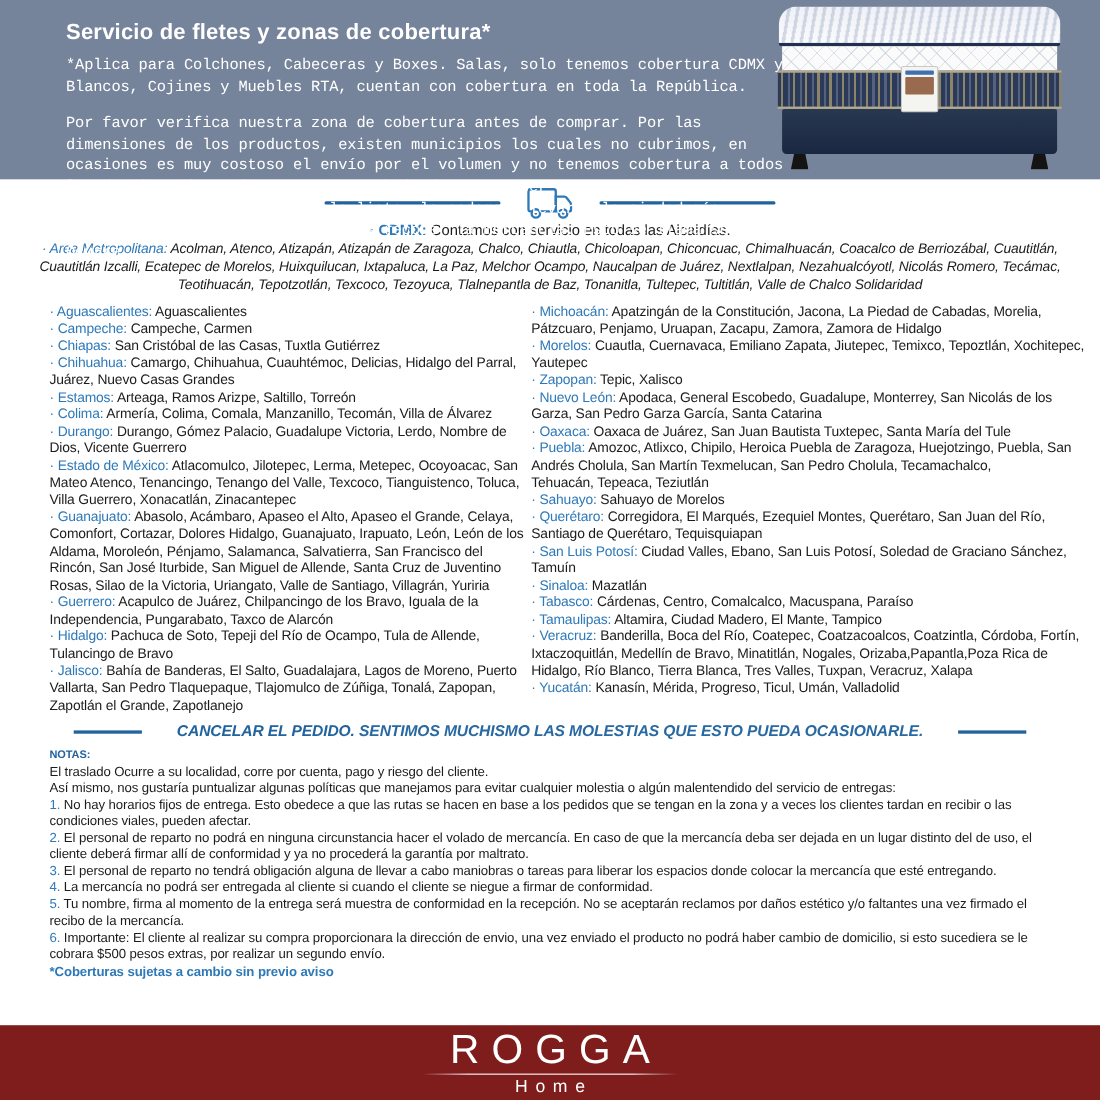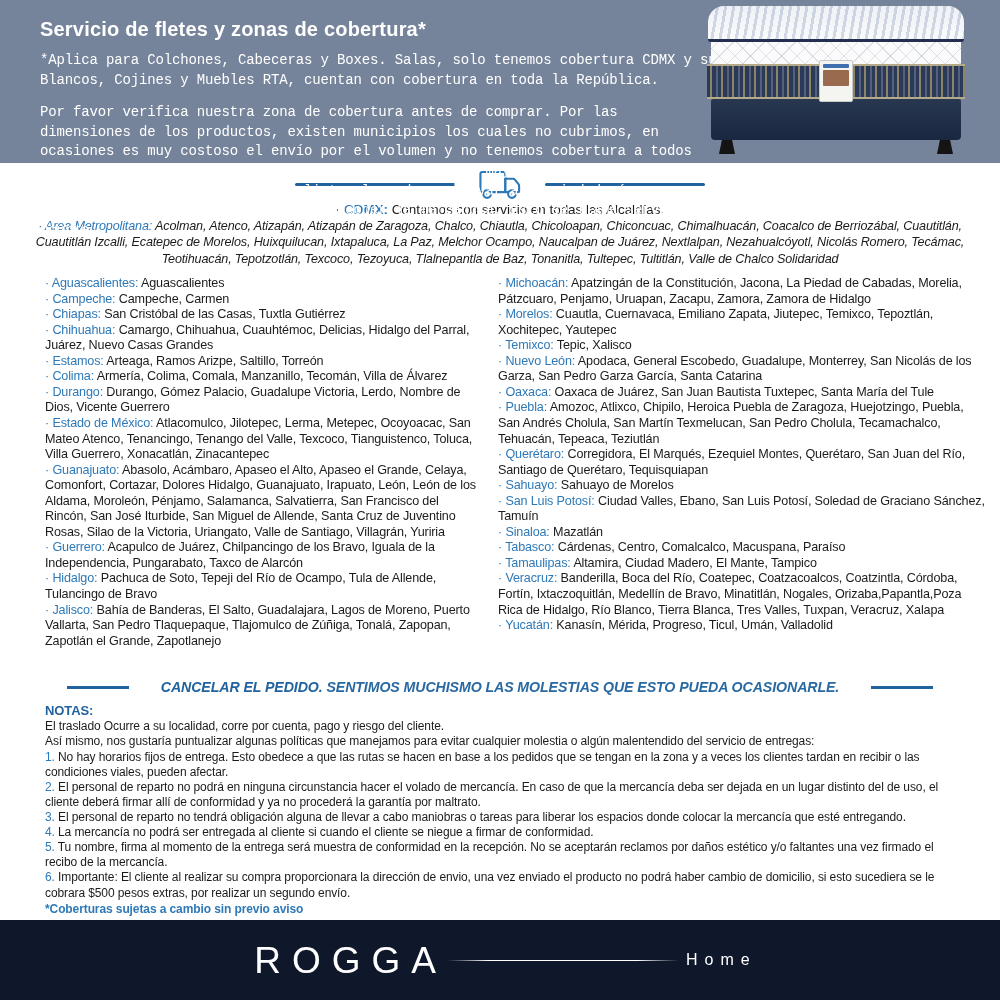--- a/index.html
+++ b/index.html
@@ -4,21 +4,21 @@
 <style>
   html,body{margin:0;padding:0;}
   body{
     width:1000px;height:1000px;overflow:hidden;background:#fff;
     font-family:"Liberation Sans",sans-serif;color:#1b1b1b;
     display:flex;flex-direction:column;
   }
   
   .header{
     position:relative;height:163px;flex:none;background:#76849B;color:#fff;
-    box-sizing:border-box;padding:12px 40px 0;
+    box-sizing:border-box;padding:12px 60px 0;
   }
   .header h1{font-size:20px;font-weight:700;margin:6px 0 10px;letter-spacing:.2px;}
   .header p{margin:0;font-size:14px;line-height:1.4;letter-spacing:-.15px;font-family:Liberation Mono, monospace;}
   .p1{white-space:pre-line;margin-bottom:13px !important;}
   .p2{width:652px;}
   
   .mattress{position:absolute;top:6px;right:24px;width:280px;height:148px;
     display:flex;flex-direction:column;align-items:center;}
   .m-top{
     width:256px;height:34px;z-index:2;
@@ -54,43 +54,43 @@
   .divider-line{height:3px;width:160px;background:#21639F;border-radius:2px;}
   .truck{width:42px;height:32px;display:block;}
   
   .cdmx{text-align:center;font-size:13.4px;margin-top:2px;flex:none;}
   .accent{color:#2E79B8;}
   .metro{
     text-align:center;font-size:12.6px;line-height:1.3;width:952px;margin:1px auto 0;
     letter-spacing:-.15px;flex:none;font-style:italic;
   }
   
-  .columns{display:flex;gap:17px;padding:9px 14px 0 45px;flex:none;}
+  .columns{display:flex;gap:2px;padding:9px 14px 0 45px;flex:none;}
   .col-left{width:436px;flex:none;}
   .col-right{flex:1;min-width:0;}
   .state-entry{font-size:12.6px;line-height:1.235;letter-spacing:-.15px;}
   .state-label{color:#2E79B8;}
   .state-cities{white-space:pre-line;}
   
   .warning{margin-top:7px;color:#21639F;font-style:italic;font-weight:700;
     font-size:14.2px;line-height:1.32;text-align:center;flex:none;letter-spacing:-.1px;}
-  .w-line2{display:flex;align-items:center;justify-content:center;gap:32px;margin-top:22px;}
+  .w-line2{display:flex;align-items:center;justify-content:center;gap:32px;}
   .w-dash{width:62px;height:3px;background:#21639F;flex:none;}
   .w-strong{font-weight:700;}
   .w-rest{font-weight:700;opacity:.96;}
   
   .notes{padding:6px 40px 0 45px;font-size:12px;line-height:1.26;letter-spacing:-.1px;flex:none;}
-  .notes-title{color:#21639F;font-weight:700;font-size:13px;}
+  .notes-title{color:#21639F;font-weight:700;font-size:10px;}
   .note-line{white-space:pre-line;}
   .note-num{color:#2E79B8;}
   .notes-footnote{color:#2E79B8;font-weight:700;margin-top:1px;}
   
   .footer{
-    margin-top:auto;height:80px;flex:none;background:#0f172a;color:#fff;
-    display:flex;flex-direction:row;align-items:center;justify-content:center;
+    margin-top:auto;height:68px;flex:none;background:#7f1d1d;color:#fff;
+    display:flex;flex-direction:column;align-items:center;justify-content:center;
   }
   .brand{font-size:37px;font-weight:300;letter-spacing:11px;line-height:1;text-indent:11px;}
   .brand-line{width:232px;height:1px;margin:4px 0 3px;
     background:linear-gradient(90deg,transparent,#fff 18%,#fff 82%,transparent);}
   .brand-sub{font-size:16px;letter-spacing:7px;text-indent:7px;}
 </style>
 </head>
 <body>
 
 <div class="header">
@@ -148,27 +148,27 @@
       <div class="state-entry"><span class="state-label">· Durango: </span><span class="state-cities">Durango, Gómez Palacio, Guadalupe Victoria, Lerdo, Nombre de Dios, Vicente Guerrero</span></div>
       <div class="state-entry"><span class="state-label">· Estado de México: </span><span class="state-cities">Atlacomulco, Jilotepec, Lerma, Metepec, Ocoyoacac, San Mateo Atenco, Tenancingo, Tenango del Valle, Texcoco, Tianguistenco, Toluca, Villa Guerrero, Xonacatlán, Zinacantepec</span></div>
       <div class="state-entry"><span class="state-label">· Guanajuato: </span><span class="state-cities">Abasolo, Acámbaro, Apaseo el Alto, Apaseo el Grande, Celaya, Comonfort, Cortazar, Dolores Hidalgo, Guanajuato, Irapuato, León, León de los Aldama, Moroleón, Pénjamo, Salamanca, Salvatierra, San Francisco del Rincón, San José Iturbide, San Miguel de Allende, Santa Cruz de Juventino Rosas, Silao de la Victoria, Uriangato, Valle de Santiago, Villagrán, Yuriria</span></div>
       <div class="state-entry"><span class="state-label">· Guerrero: </span><span class="state-cities">Acapulco de Juárez, Chilpancingo de los Bravo, Iguala de la Independencia, Pungarabato, Taxco de Alarcón</span></div>
       <div class="state-entry"><span class="state-label">· Hidalgo: </span><span class="state-cities">Pachuca de Soto, Tepeji del Río de Ocampo, Tula de Allende, Tulancingo de Bravo</span></div>
       <div class="state-entry"><span class="state-label">· Jalisco: </span><span class="state-cities">Bahía de Banderas, El Salto, Guadalajara, Lagos de Moreno, Puerto Vallarta, San Pedro Tlaquepaque, Tlajomulco de Zúñiga, Tonalá, Zapopan, Zapotlán el Grande, Zapotlanejo</span></div>
     </div>
   <div class="col-right" id="col-right">
       <div class="state-entry"><span class="state-label">· Michoacán: </span><span class="state-cities">Apatzingán de la Constitución, Jacona, La Piedad de Cabadas, Morelia, Pátzcuaro, Penjamo, Uruapan, Zacapu, Zamora, Zamora de Hidalgo</span></div>
       <div class="state-entry"><span class="state-label">· Morelos: </span><span class="state-cities">Cuautla, Cuernavaca, Emiliano Zapata, Jiutepec, Temixco, Tepoztlán, Xochitepec, Yautepec</span></div>
-      <div class="state-entry"><span class="state-label">· Temixco: </span><span class="state-cities">Tepic, Xalisco</span></div>
+      <div class="state-entry"><span class="state-label">· Zapopan: </span><span class="state-cities">Tepic, Xalisco</span></div>
       <div class="state-entry"><span class="state-label">· Nuevo León: </span><span class="state-cities">Apodaca, General Escobedo, Guadalupe, Monterrey, San Nicolás de los Garza, San Pedro Garza García, Santa Catarina</span></div>
       <div class="state-entry"><span class="state-label">· Oaxaca: </span><span class="state-cities">Oaxaca de Juárez, San Juan Bautista Tuxtepec, Santa María del Tule</span></div>
       <div class="state-entry"><span class="state-label">· Puebla: </span><span class="state-cities">Amozoc, Atlixco, Chipilo, Heroica Puebla de Zaragoza, Huejotzingo, Puebla, San Andrés Cholula, San Martín Texmelucan, San Pedro Cholula, Tecamachalco,
 Tehuacán, Tepeaca, Teziutlán</span></div>
+      <div class="state-entry"><span class="state-label">· Sahuayo: </span><span class="state-cities">Sahuayo de Morelos</span></div>
       <div class="state-entry"><span class="state-label">· Querétaro: </span><span class="state-cities">Corregidora, El Marqués, Ezequiel Montes, Querétaro, San Juan del Río, Santiago de Querétaro, Tequisquiapan</span></div>
-      <div class="state-entry"><span class="state-label">· Sahuayo: </span><span class="state-cities">Sahuayo de Morelos</span></div>
       <div class="state-entry"><span class="state-label">· San Luis Potosí: </span><span class="state-cities">Ciudad Valles, Ebano, San Luis Potosí, Soledad de Graciano Sánchez, Tamuín</span></div>
       <div class="state-entry"><span class="state-label">· Sinaloa: </span><span class="state-cities">Mazatlán</span></div>
       <div class="state-entry"><span class="state-label">· Tabasco: </span><span class="state-cities">Cárdenas, Centro, Comalcalco, Macuspana, Paraíso</span></div>
       <div class="state-entry"><span class="state-label">· Tamaulipas: </span><span class="state-cities">Altamira, Ciudad Madero, El Mante, Tampico</span></div>
       <div class="state-entry"><span class="state-label">· Veracruz: </span><span class="state-cities">Banderilla, Boca del Río, Coatepec, Coatzacoalcos, Coatzintla, Córdoba, Fortín, Ixtaczoquitlán, Medellín de Bravo, Minatitlán, Nogales, Orizaba,Papantla,Poza Rica de Hidalgo, Río Blanco, Tierra Blanca, Tres Valles, Tuxpan, Veracruz, Xalapa</span></div>
       <div class="state-entry"><span class="state-label">· Yucatán: </span><span class="state-cities">Kanasín, Mérida, Progreso, Ticul, Umán, Valladolid</span></div>
     </div>
 </div>
 
 <div class="warning">

